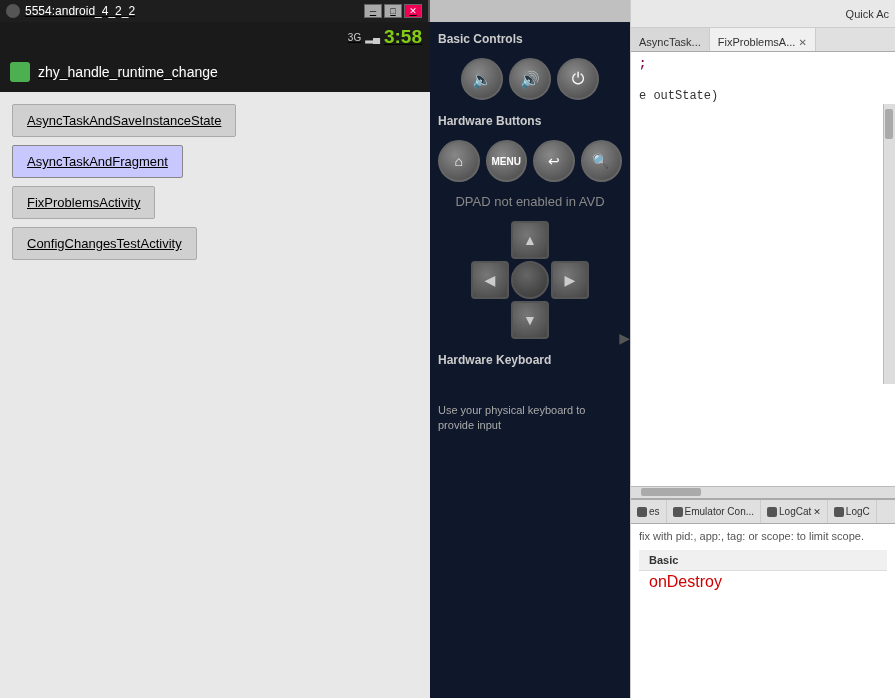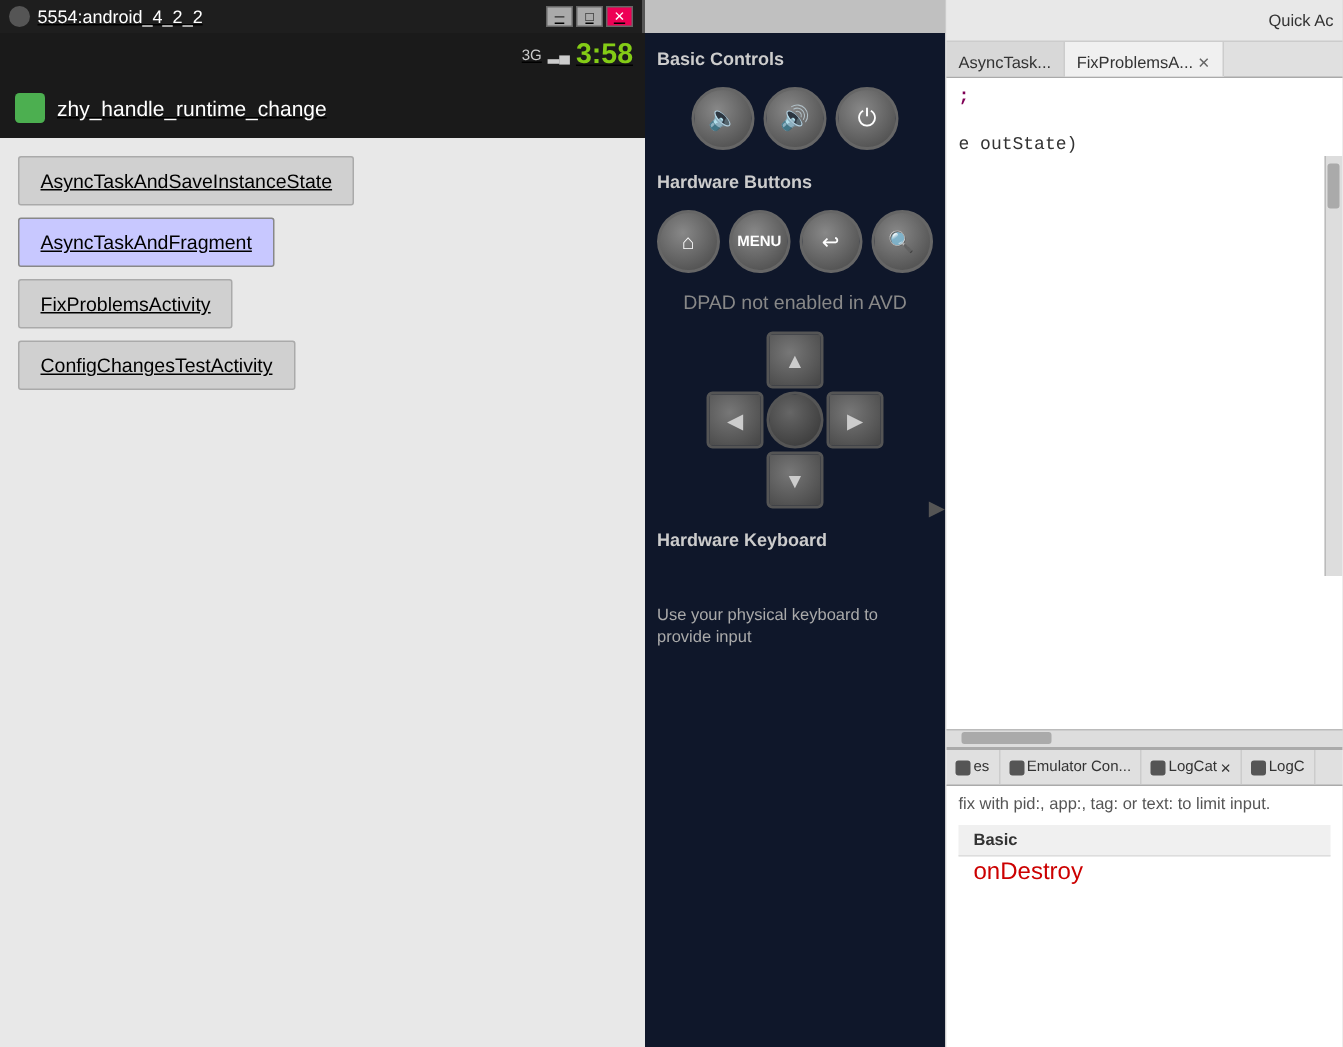--- a/index.html
+++ b/index.html
@@ -609,21 +609,21 @@
           <span>LogCat</span>
           <span class="close-x">✕</span>
         </div>
         <div class="console-tab">
           <span class="tab-icon"></span>
           <span>LogC</span>
         </div>
       </div>
 
       <div class="console-content">
-        <div class="console-hint">fix with pid:, app:, tag: or text: to limit input.</div>
+        <div class="console-hint">fix with pid:, app:, tag: or scope: to limit scope.</div>
         <div class="console-header-row">
           <span class="console-col-header">Basic</span>
         </div>
         <div class="console-data-row">
           <span class="console-data-cell">onDestroy</span>
         </div>
       </div>
     </div>
   </div>
 

